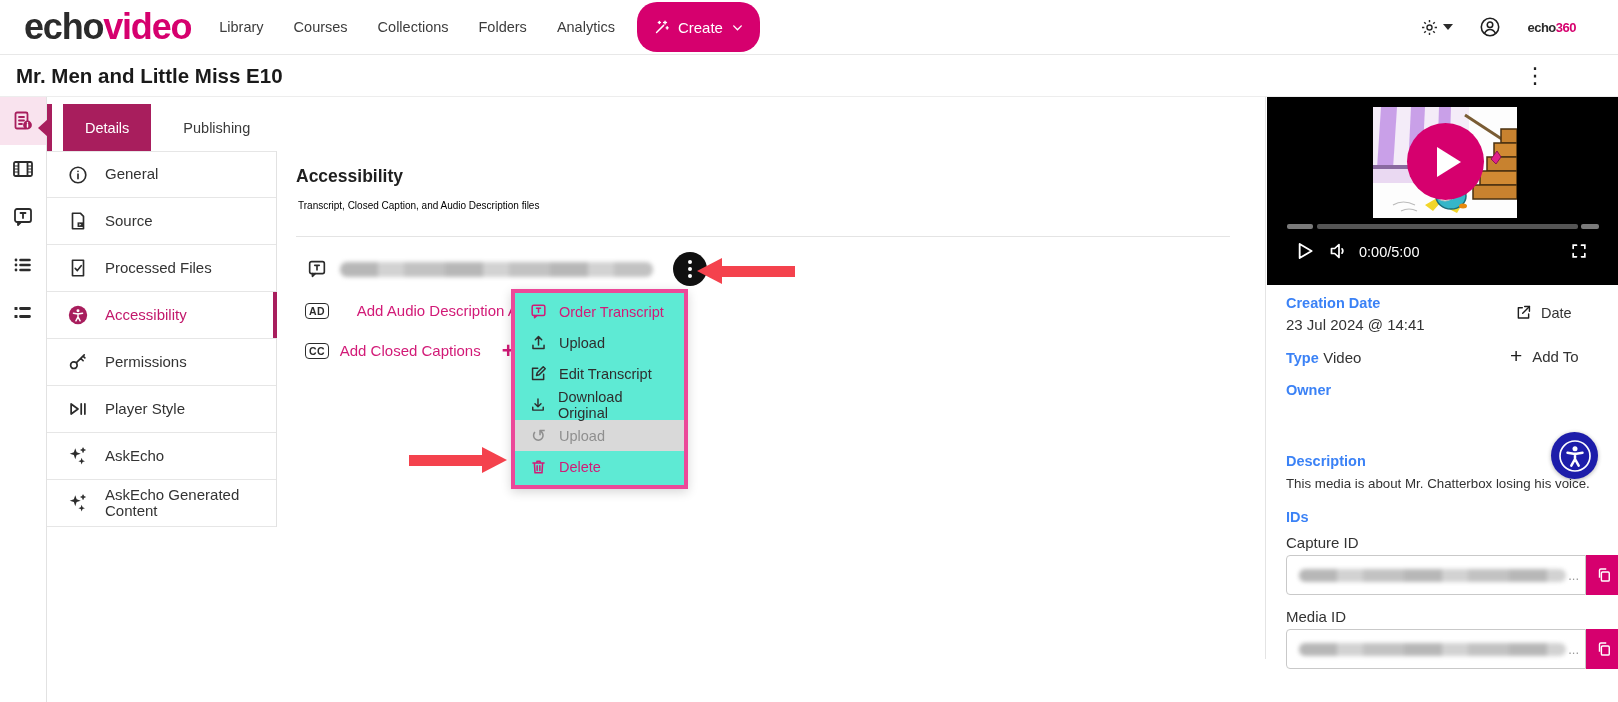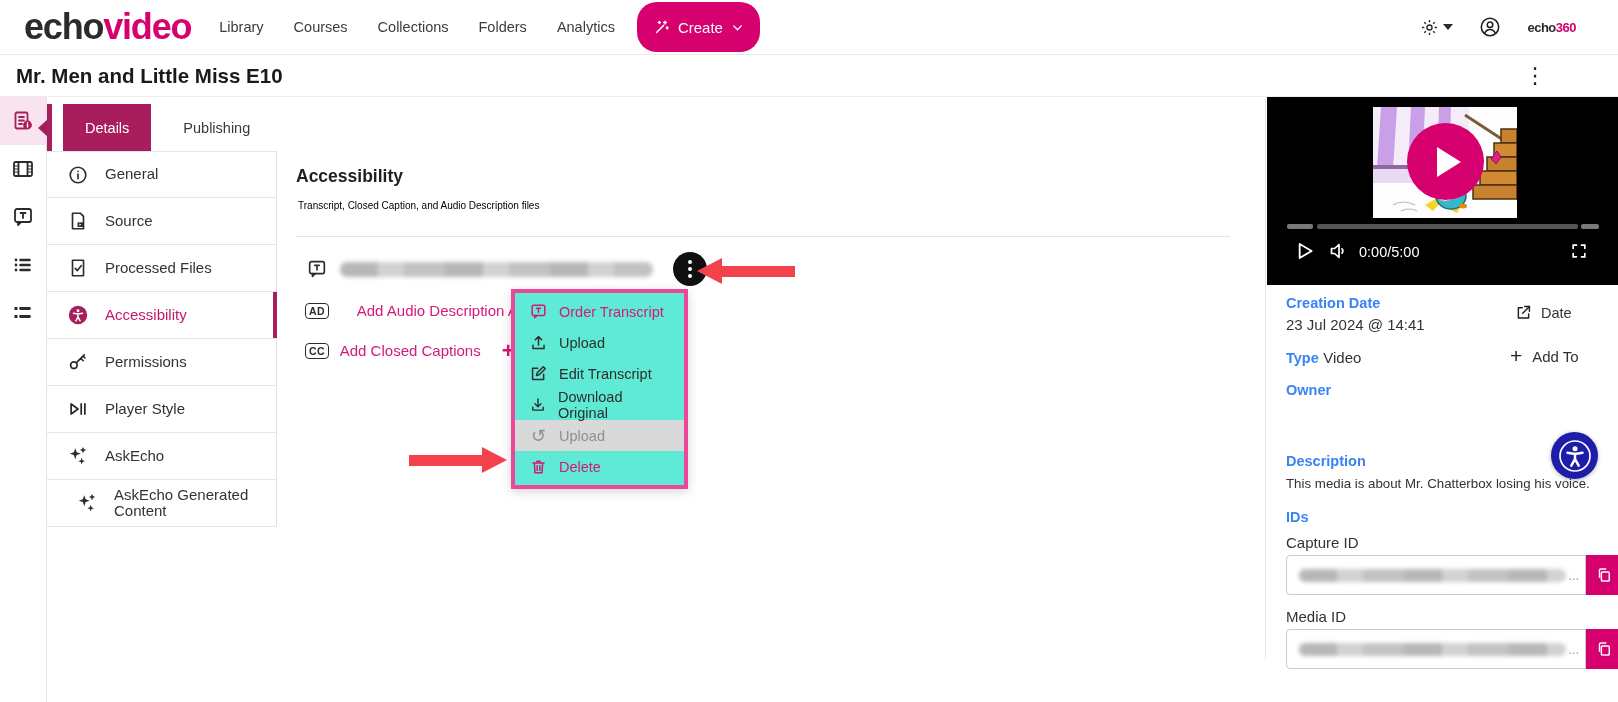--- a/index.html
+++ b/index.html
@@ -279,21 +279,21 @@
       <span>Player Style</span>
     </div>
     <div class="smi">
       <svg width="22" height="22" viewBox="0 0 24 24">
         <path d="M9 3.5l1.5 4.5L15 9.5 10.5 11 9 15.5 7.5 11 3 9.5l4.5-1.5z" fill="#2b2b2b"></path>
         <path d="M17.5 3.5v4M15.5 5.5h4" stroke="#2b2b2b" stroke-width="1.7" stroke-linecap="round"></path>
         <path d="M16 14l1 2.6 2.6 1-2.6 1-1 2.6-1-2.6-2.6-1 2.6-1z" fill="#2b2b2b"></path>
       </svg>
       <span>AskEcho</span>
     </div>
-    <div class="smi" style="height:47px;justify-content:flex-end;">
+    <div class="smi" style="height:47px;">
       <svg width="22" height="22" viewBox="0 0 24 24">
         <path d="M9 3.5l1.5 4.5L15 9.5 10.5 11 9 15.5 7.5 11 3 9.5l4.5-1.5z" fill="#2b2b2b"></path>
         <path d="M17.5 3.5v4M15.5 5.5h4" stroke="#2b2b2b" stroke-width="1.7" stroke-linecap="round"></path>
         <path d="M16 14l1 2.6 2.6 1-2.6 1-1 2.6-1-2.6-2.6-1 2.6-1z" fill="#2b2b2b"></path>
       </svg>
       <span style="width:150px;">AskEcho Generated Content</span>
     </div>
   </aside>
 
   <main class="main">

